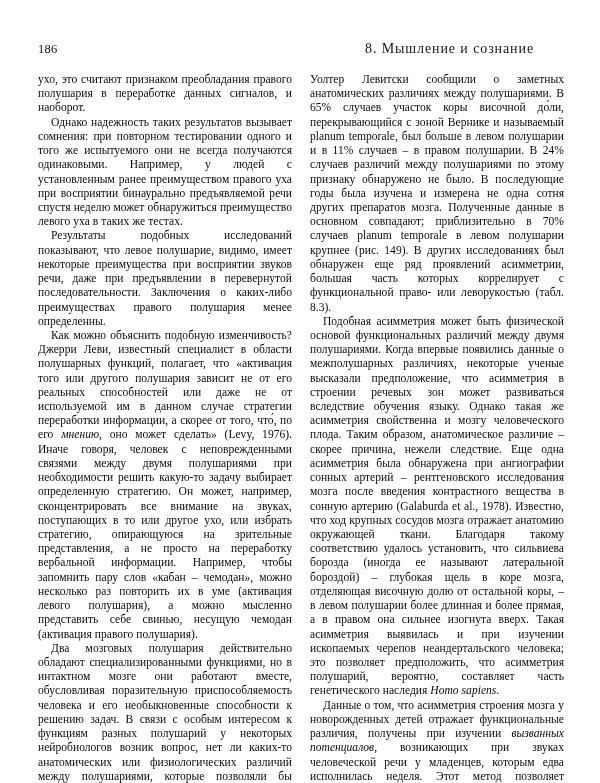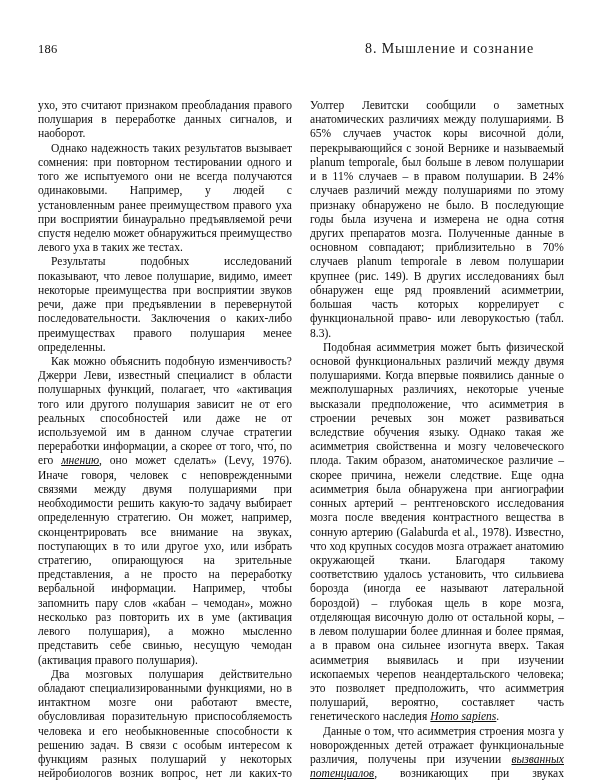--- a/index.html
+++ b/index.html
@@ -60,25 +60,23 @@
     text-justify: inter-word;
     letter-spacing: 0.01px;
     word-spacing: 0.1px;
     hyphens: none;
   }
   p.indent {
     text-indent: 13px;
   }
   p.noindent {
     text-indent: 0;
-    margin-top: 26px;
   }
   em.it {
     font-style: italic;
-    text-decoration: underline;
   }
 </style>
 </head>
 <body>
 
 <div class="page">
 
   <div class="running-head">
     <span class="folio">186</span>
     <span class="chapter-title">8. Мышление и сознание</span>

